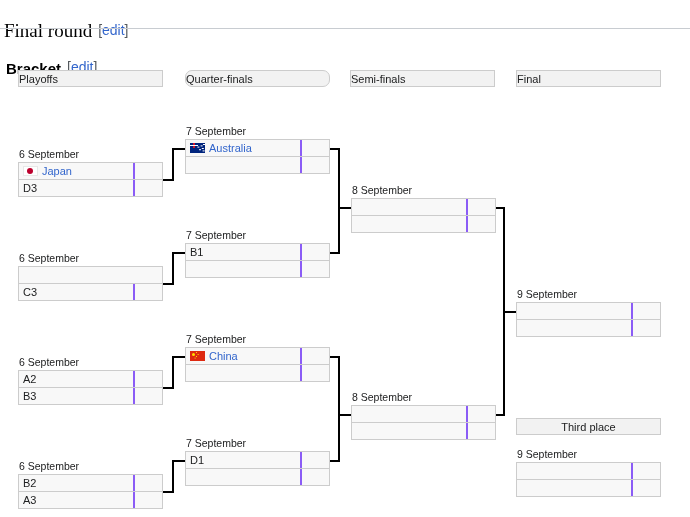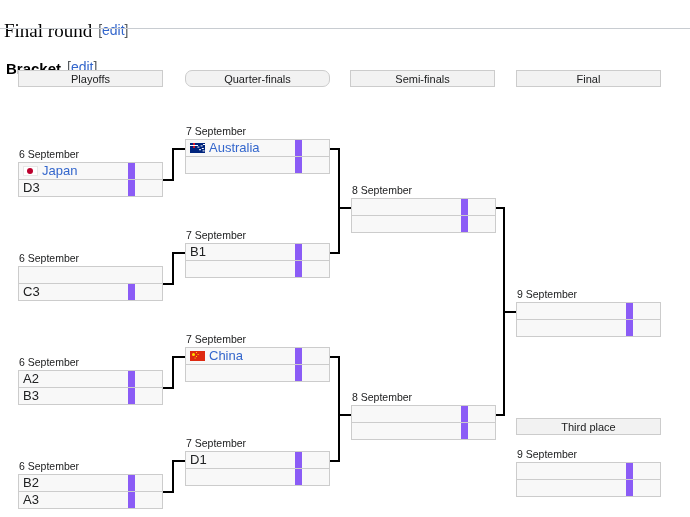--- a/index.html
+++ b/index.html
@@ -54,21 +54,21 @@
     width: 690px;
     height: 1px;
     background: #c8ccd1;
   }
 
   
   .round-head {
     position: absolute;
     height: 17px;
     line-height: 17px;
-    text-align: center;
+    text-align: left;
     font-size: 11px;
     color: #202122;
     background: #f2f2f2;
     border: 1px solid #cccccc;
     box-sizing: border-box;
     white-space: nowrap;
     overflow: hidden;
   }
 
   
@@ -98,23 +98,23 @@
   .row.r2 { top: 17px; }
 
   .cell-team {
     position: absolute;
     left: 0;
     top: 0;
     width: 116px;
     height: 16px;
     line-height: 16px;
     box-sizing: border-box;
-    border-right: 7px solid #8b5cf6;
+    border-right: 2px solid #8b5cf6;
     padding-left: 4px;
-    font-size: 13px;
+    font-size: 11px;
     color: #202122;
     white-space: nowrap;
     overflow: hidden;
   }
   .cell-score {
     position: absolute;
     left: 116px;
     top: 0;
     width: 27px;
     height: 16px;

